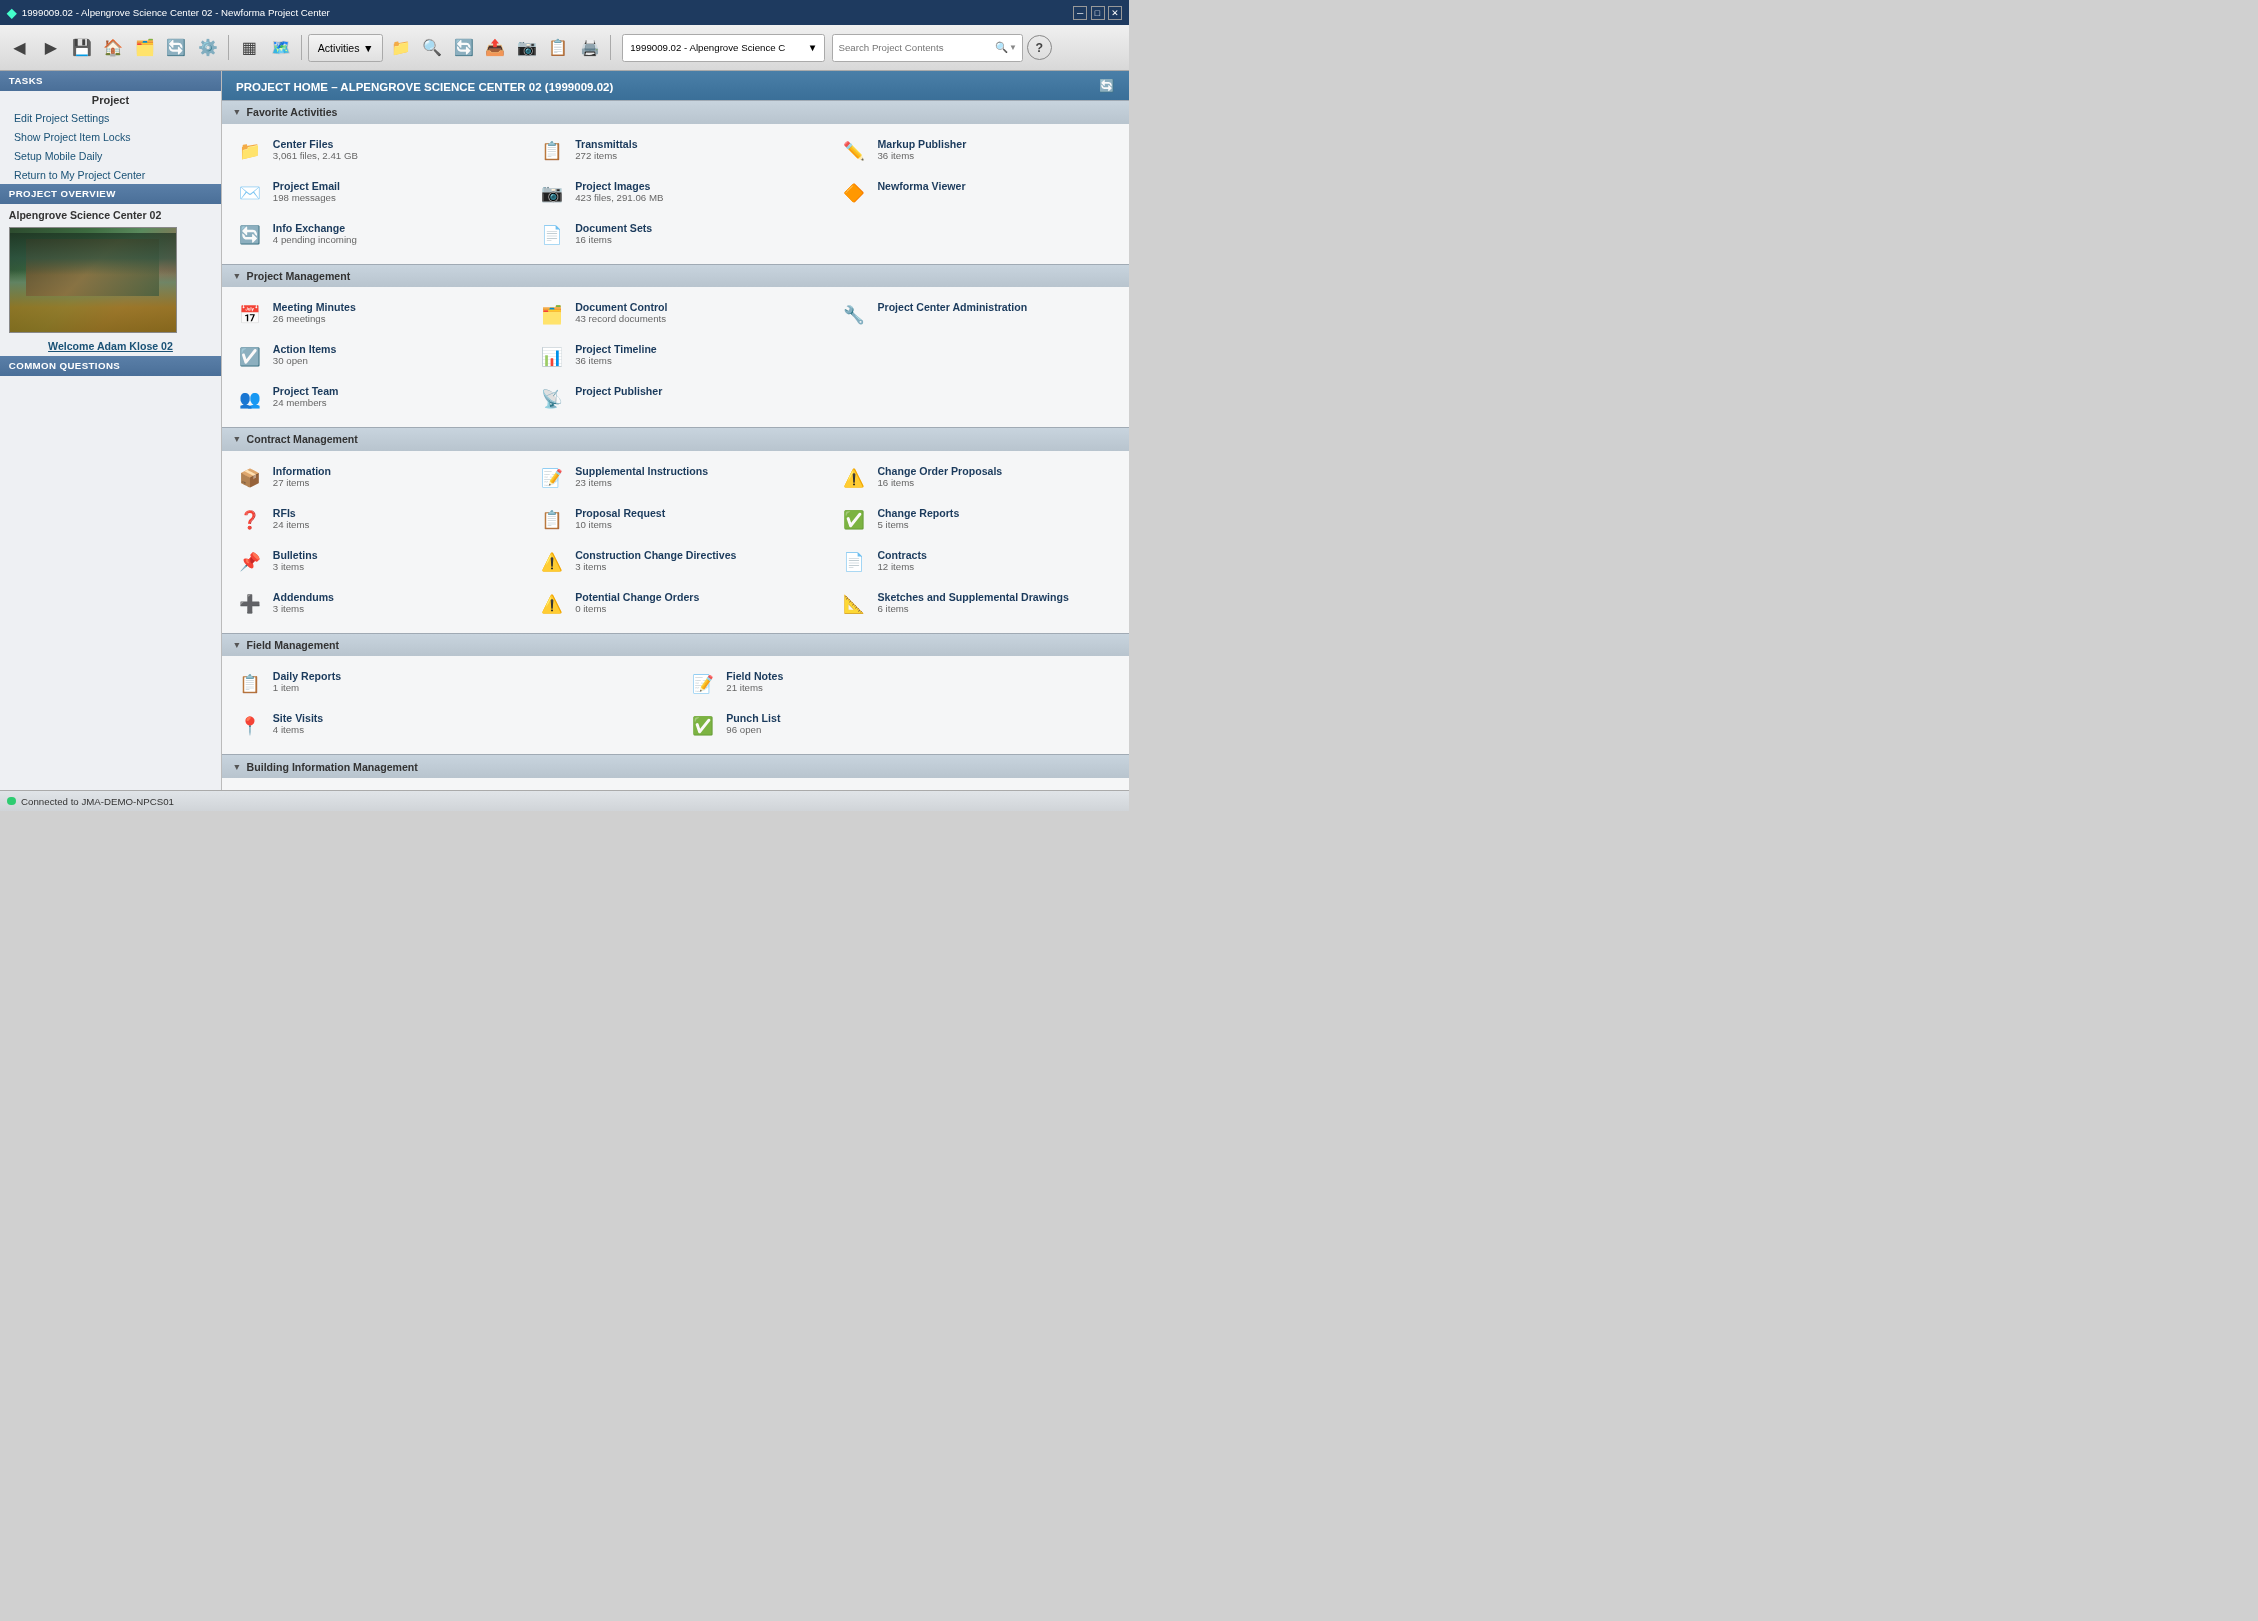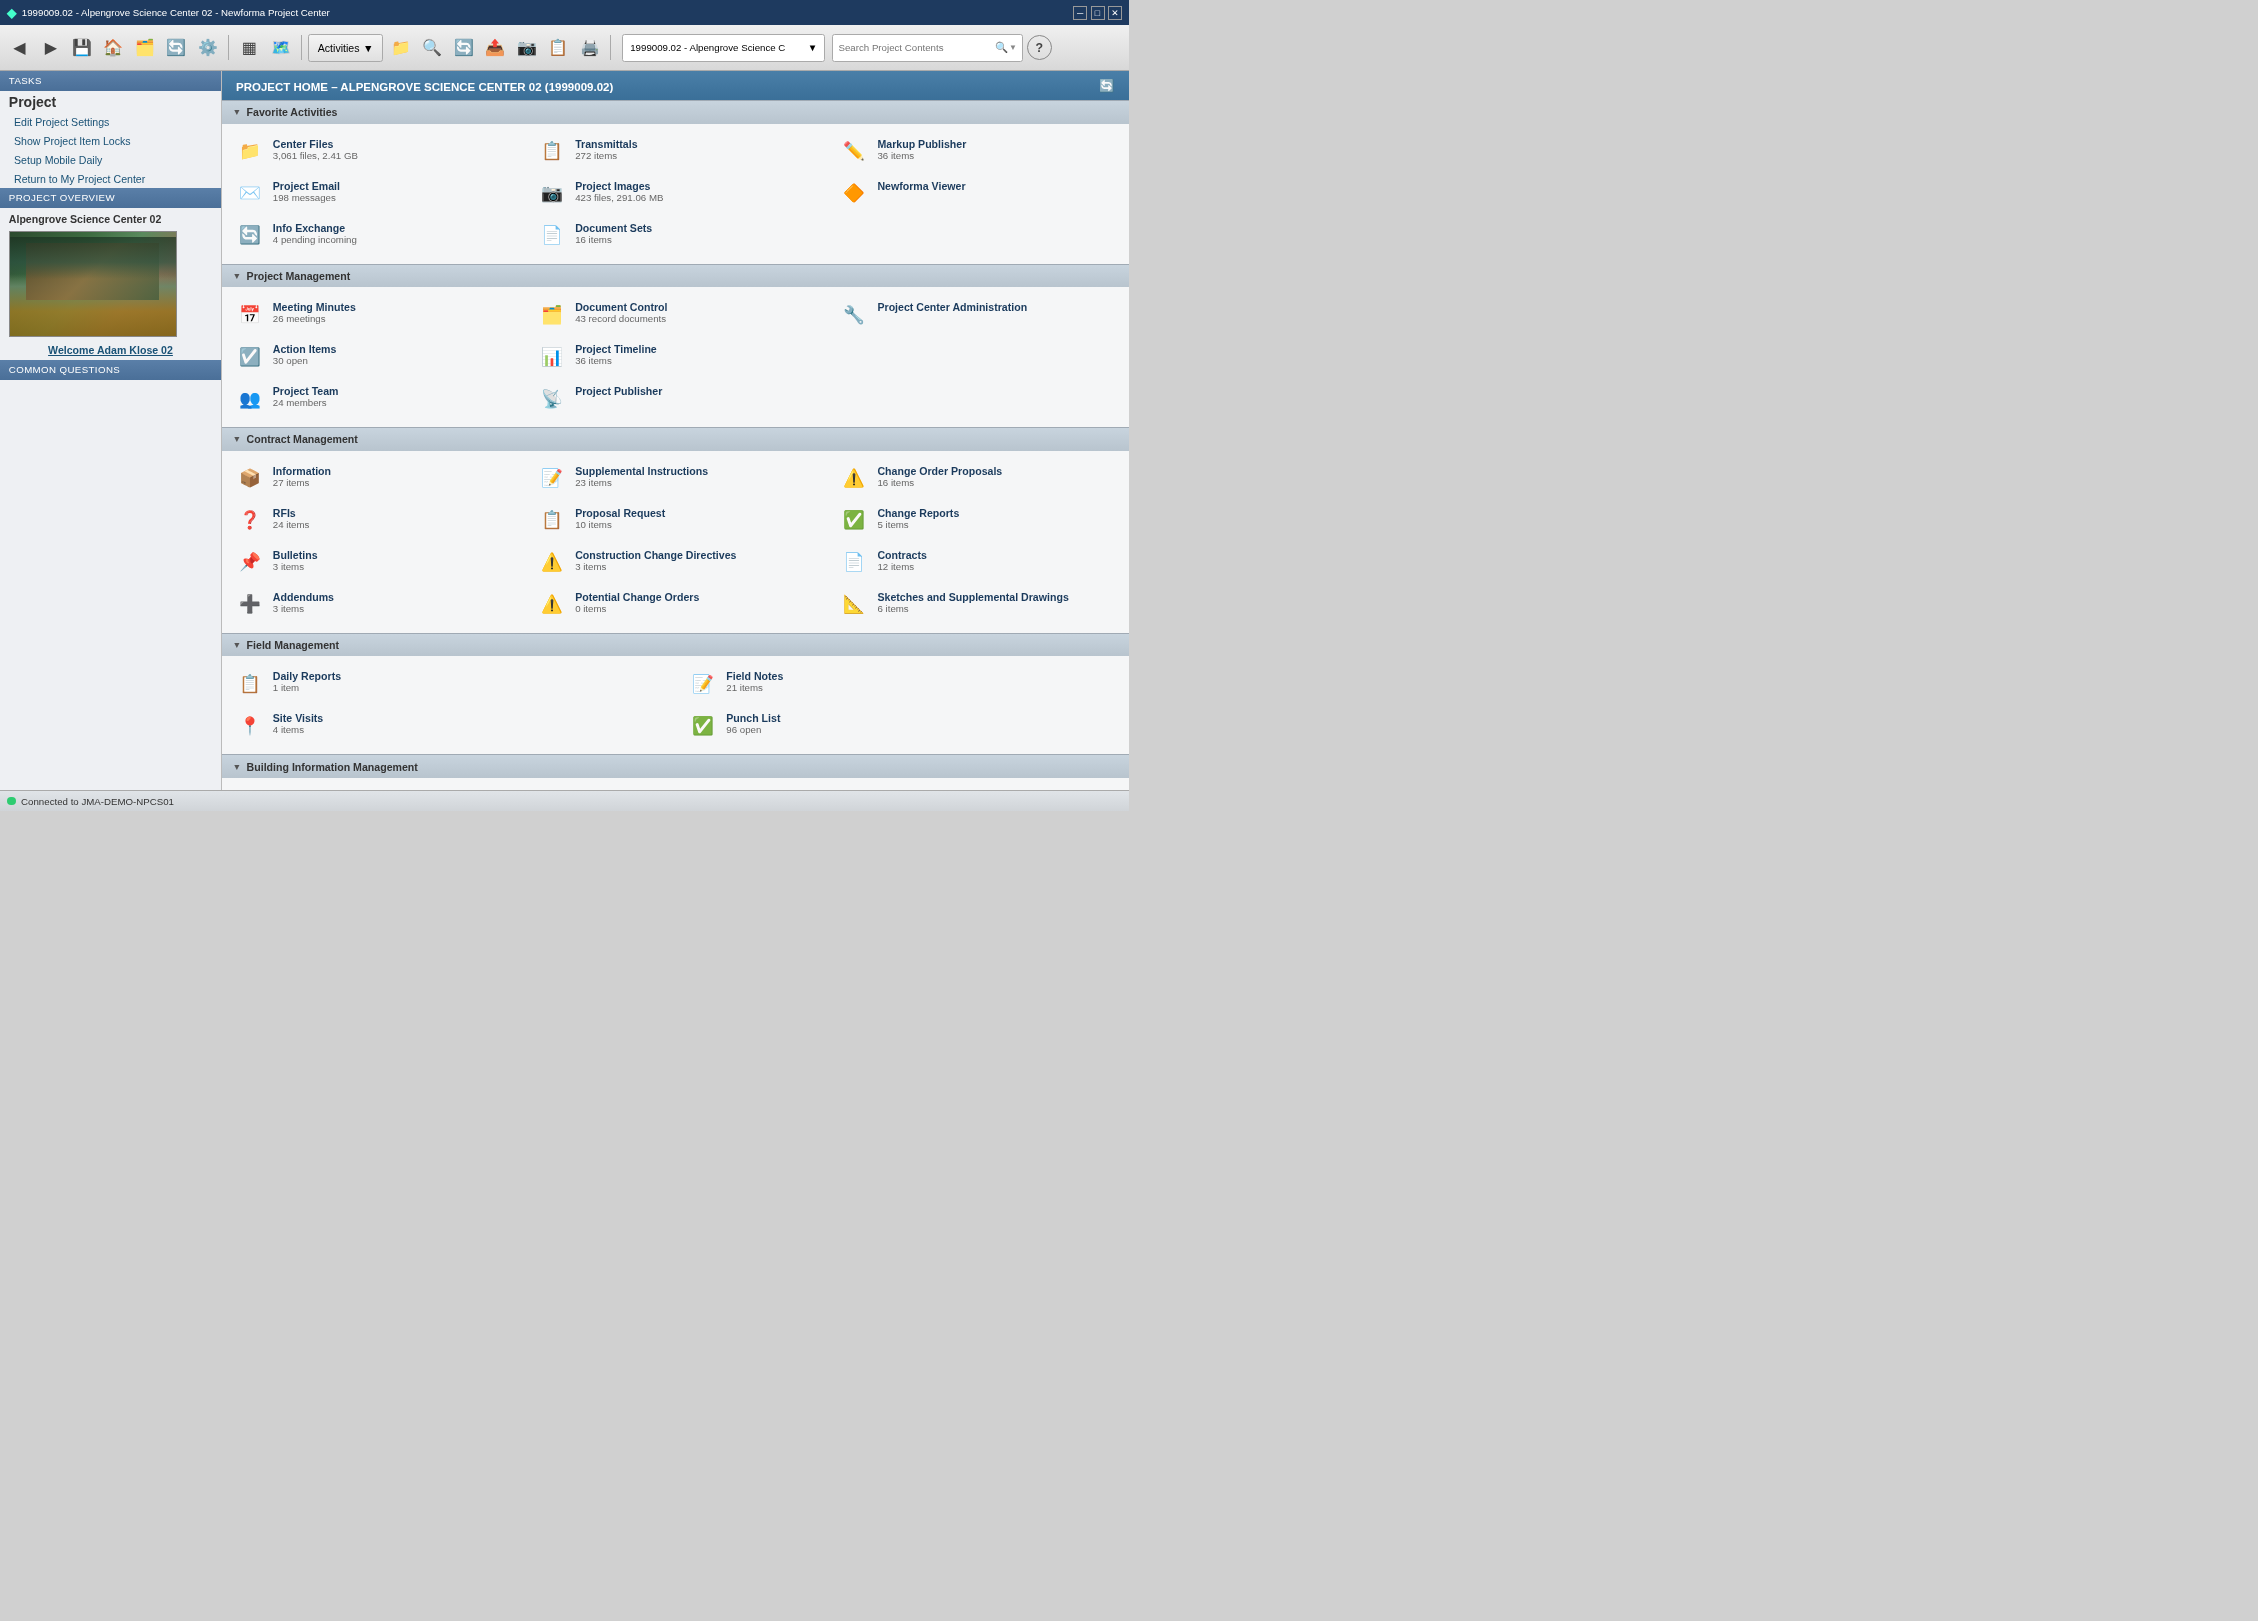--- a/index.html
+++ b/index.html
@@ -83,21 +83,21 @@
     .sidebar {
       width: 222px;
       background: #eef0f3;
       border-right: 0.9px solid #bbb;
       overflow-y: auto;
       flex-shrink: 0;
     }
     .sidebar-section-title {
       background: linear-gradient(to bottom, #5a7fa8, #4a6f98);
       color: white;
-      font-weight: normal;
+      font-weight: bold;
       font-size: 9.7px;
       padding: 4.4px 8.8px;
       letter-spacing: 0.4px;
     }
     .sidebar-item {
       padding: 3.5px 14px;
       color: #1a5276;
       font-size: 10.6px;
       cursor: pointer;
       display: block;
@@ -297,21 +297,21 @@
     <span style="cursor:pointer; color:#888;">🔍</span>
     <span style="color:#888; font-size:8px;">▼</span>
   </div>
   <button class="toolbar-btn" style="border:1.8px solid #888; border-radius:50%; width:25px; height:25px; font-weight:bold; font-size:12.4px;">?</button>
 </div>
 
 <div class="main-layout">
 
   <div class="sidebar">
     <div class="sidebar-section-title">TASKS</div>
-    <div style="padding: 3.5px 8.8px 1.8px 8.8px; font-size:14px; font-weight:bold; color:#333;">Project</div>
+    <div style="padding: 3.5px 8.8px 1.8px 8.8px; font-size:11px; font-weight:bold; color:#333;text-align:center;">Project</div>
     <a class="sidebar-item">Edit Project Settings</a>
     <a class="sidebar-item">Show Project Item Locks</a>
     <a class="sidebar-item">Setup Mobile Daily</a>
     <a class="sidebar-item">Return to My Project Center</a>
 
     <div class="sidebar-section-title">PROJECT OVERVIEW</div>
     <div class="sidebar-project-title">Alpengrove Science Center 02</div>
     <div class="sidebar-project-img">
 
       <div style="position:absolute; bottom:0; left:0; right:0; height:60%; background: linear-gradient(to top, #8b6914 0%, #a07820 40%, #6b8b6b 80%, transparent 100%); opacity:0.8;"></div>

